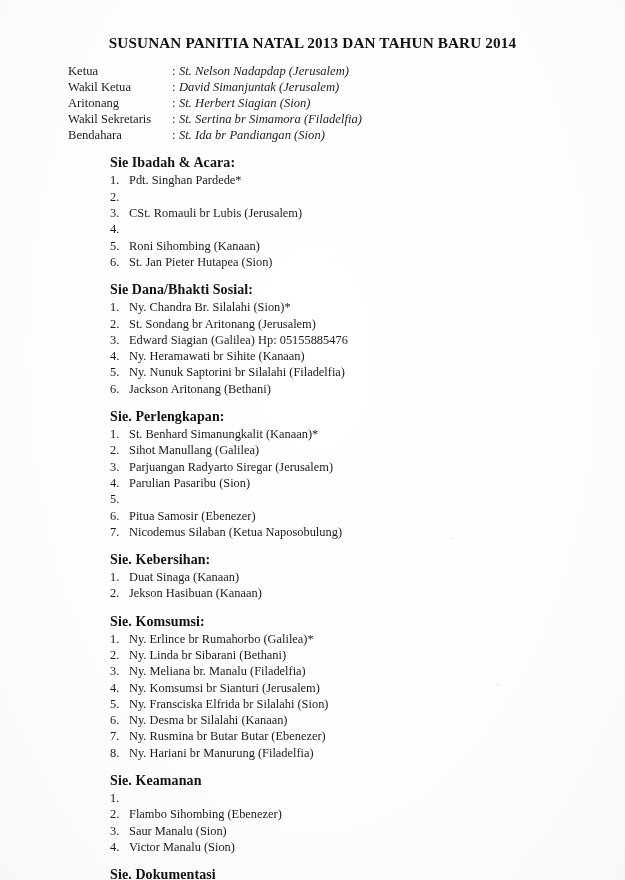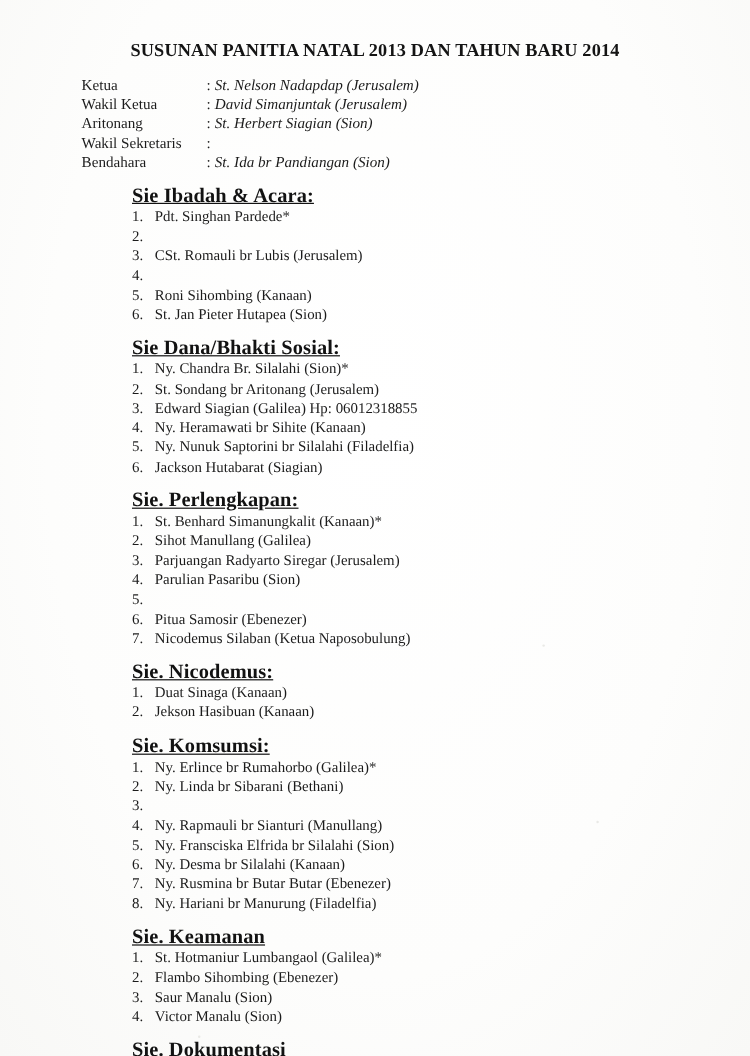--- a/index.html
+++ b/index.html
@@ -63,26 +63,25 @@
     padding-left: 110px;
   }
   .section {
     margin-bottom: 11px;
   }
   .section:last-child {
     margin-bottom: 0;
   }
   .section-heading {
     font-weight: bold;
-    font-size: 17px;
+    font-size: 14px;
     line-height: 17px;
     letter-spacing: 0.1px;
     color: #121212;
     margin: 0 0 1px 0;
-    text-decoration: underline;
   }
   .member-list {
     list-style: none;
     margin: 0;
     padding: 0;
     font-size: 12.4px;
     line-height: 16.3px;
   }
   .member-item {
     display: flex;
@@ -125,20 +124,21 @@
         <span class="officer-name">David Simanjuntak (Jerusalem)</span>
       </div>
       <div class="officer-row">
         <span class="officer-role">Aritonang</span>
         <span class="officer-sep">:</span>
         <span class="officer-name">St. Herbert Siagian (Sion)</span>
       </div>
       <div class="officer-row">
         <span class="officer-role">Wakil Sekretaris</span>
         <span class="officer-sep">:</span>
+        <span class="officer-name">St. Sertina br Simamora (Filadelfia)</span>
       </div>
       <div class="officer-row">
         <span class="officer-role">Bendahara</span>
         <span class="officer-sep">:</span>
         <span class="officer-name">St. Ida br Pandiangan (Sion)</span>
       </div>
     </div>
 
   <div class="sections">
       <div class="section">
@@ -174,33 +174,33 @@
           <li class="member-item">
             <span class="member-num">1.</span>
             <span class="member-name">Ny. Chandra Br. Silalahi (Sion)*</span>
           </li>
           <li class="member-item">
             <span class="member-num">2.</span>
             <span class="member-name">St. Sondang br Aritonang (Jerusalem)</span>
           </li>
           <li class="member-item">
             <span class="member-num">3.</span>
-            <span class="member-name">Edward Siagian  (Galilea)  Hp: 06012318855</span>
+            <span class="member-name">Edward Siagian  (Galilea)  Hp: 05155885476</span>
           </li>
           <li class="member-item">
             <span class="member-num">4.</span>
             <span class="member-name">Ny. Heramawati br Sihite (Kanaan)</span>
           </li>
           <li class="member-item">
             <span class="member-num">5.</span>
             <span class="member-name">Ny. Nunuk Saptorini br Silalahi (Filadelfia)</span>
           </li>
           <li class="member-item">
             <span class="member-num">6.</span>
-            <span class="member-name">Jackson Hutabarat (Siagian)</span>
+            <span class="member-name">Jackson Aritonang (Bethani)</span>
           </li>
         </ul>
       </div>
       <div class="section">
         <div class="section-heading">Sie. Perlengkapan:</div>
         <ul class="member-list">
           <li class="member-item">
             <span class="member-num">1.</span>
             <span class="member-name">St. Benhard Simanungkalit (Kanaan)*</span>
           </li>
@@ -223,21 +223,21 @@
             <span class="member-num">6.</span>
             <span class="member-name">Pitua Samosir (Ebenezer)</span>
           </li>
           <li class="member-item">
             <span class="member-num">7.</span>
             <span class="member-name">Nicodemus Silaban (Ketua Naposobulung)</span>
           </li>
         </ul>
       </div>
       <div class="section">
-        <div class="section-heading">Sie. Nicodemus:</div>
+        <div class="section-heading">Sie. Kebersihan:</div>
         <ul class="member-list">
           <li class="member-item">
             <span class="member-num">1.</span>
             <span class="member-name">Duat Sinaga (Kanaan)</span>
           </li>
           <li class="member-item">
             <span class="member-num">2.</span>
             <span class="member-name">Jekson Hasibuan (Kanaan)</span>
           </li>
         </ul>
@@ -248,24 +248,25 @@
           <li class="member-item">
             <span class="member-num">1.</span>
             <span class="member-name">Ny. Erlince br Rumahorbo (Galilea)*</span>
           </li>
           <li class="member-item">
             <span class="member-num">2.</span>
             <span class="member-name">Ny. Linda br Sibarani (Bethani)</span>
           </li>
           <li class="member-item">
             <span class="member-num">3.</span>
-          </li>
-          <li class="member-item">
-            <span class="member-num">4.</span>
-            <span class="member-name">Ny. Rapmauli br Sianturi (Manullang)</span>
+            <span class="member-name">Ny. Meliana br. Manalu (Filadelfia)</span>
+          </li>
+          <li class="member-item">
+            <span class="member-num">4.</span>
+            <span class="member-name">Ny. Komsumsi br Sianturi (Jerusalem)</span>
           </li>
           <li class="member-item">
             <span class="member-num">5.</span>
             <span class="member-name">Ny. Fransciska Elfrida br Silalahi (Sion)</span>
           </li>
           <li class="member-item">
             <span class="member-num">6.</span>
             <span class="member-name">Ny. Desma br Silalahi (Kanaan)</span>
           </li>
           <li class="member-item">
@@ -276,21 +277,20 @@
             <span class="member-num">8.</span>
             <span class="member-name">Ny. Hariani br Manurung (Filadelfia)</span>
           </li>
         </ul>
       </div>
       <div class="section">
         <div class="section-heading">Sie. Keamanan</div>
         <ul class="member-list">
           <li class="member-item">
             <span class="member-num">1.</span>
-            <span class="member-name">St. Hotmaniur Lumbangaol (Galilea)*</span>
           </li>
           <li class="member-item">
             <span class="member-num">2.</span>
             <span class="member-name">Flambo Sihombing (Ebenezer)</span>
           </li>
           <li class="member-item">
             <span class="member-num">3.</span>
             <span class="member-name">Saur Manalu (Sion)</span>
           </li>
           <li class="member-item">

